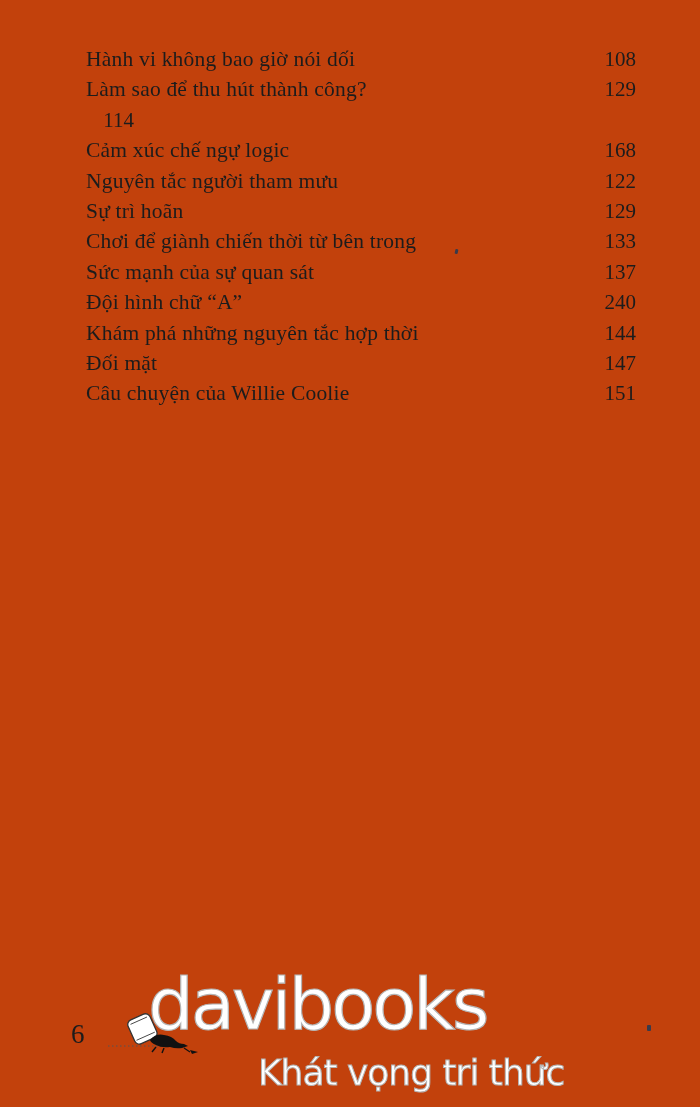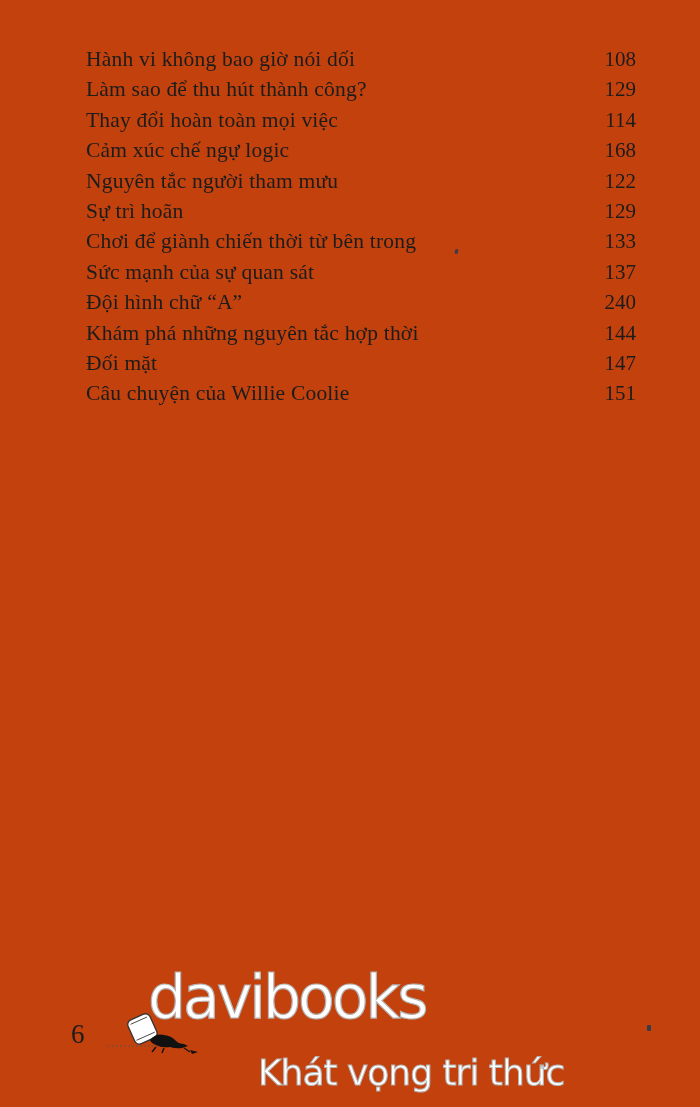--- a/index.html
+++ b/index.html
@@ -76,21 +76,21 @@
   }
   @supports (-webkit-text-stroke: 1px #000) {
     .watermark-brand, .watermark-tagline {
       color: #ffffff;
       -webkit-text-stroke: 1.2px var(--wm-outline, #b4b4b4);
     }
   }
   .watermark-brand {
     left: 148px;
     top: 962px;
-    font-size: 60px;
+    font-size: 72px;
     font-weight: 500;
     letter-spacing: -3px;
   }
   .watermark-tagline {
     left: 258px;
     top: 1052px;
     font-size: 36px;
     font-weight: 400;
     letter-spacing: -1px;
     -webkit-text-stroke-width: 1px;
@@ -104,21 +104,20 @@
   <div class="toc">
       <div class="toc-row">
         <span class="toc-title">Hành vi không bao giờ nói dối</span>
         <span class="toc-page">108</span>
       </div>
       <div class="toc-row">
         <span class="toc-title">Làm sao để thu hút thành công?</span>
         <span class="toc-page">129</span>
       </div>
       <div class="toc-row">
-        <span class="toc-title">Thay đổi hoàn toàn mọi việc</span>
         <span class="toc-page">114</span>
       </div>
       <div class="toc-row">
         <span class="toc-title">Cảm xúc chế ngự logic</span>
         <span class="toc-page">168</span>
       </div>
       <div class="toc-row">
         <span class="toc-title">Nguyên tắc người tham mưu</span>
         <span class="toc-page">122</span>
       </div>

